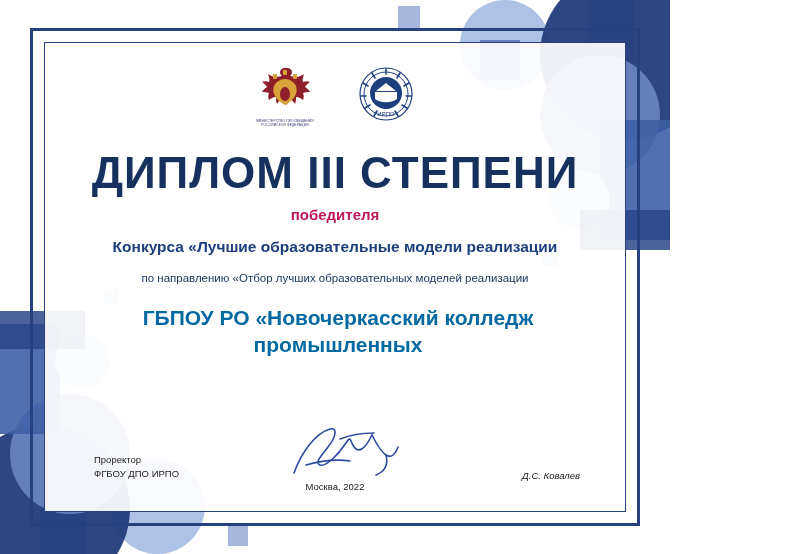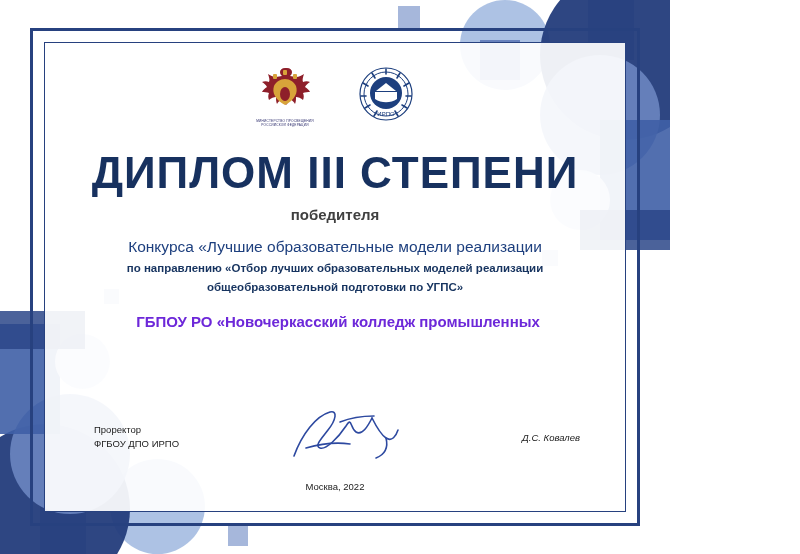--- a/index.html
+++ b/index.html
@@ -93,55 +93,56 @@
     font-weight: bold;
     color: #17315f;
     letter-spacing: 1px;
     line-height: 1.05;
   }
 
   .subtitle {
     margin-top: 10px;
     font-size: 15px;
     font-weight: bold;
-    color: #404040;
+    color: #be185d;
   }
 
   .contest {
     margin-top: 12px;
     font-size: 15.5px;
-    font-weight: normal;
+    font-weight: bold;
     color: #1d3f7e;
     line-height: 1.55;
     max-width: 600px;
   }
 
   .direction {
+    margin-top: 10px;
     font-size: 11.5px;
-    font-weight: bold;
+    font-weight: normal;
     color: #16335f;
     line-height: 1.6;
     max-width: 560px;
   }
 
   .recipient {
     margin-top: 16px;
-    font-size: 15px;
-    font-weight: bold;
-    color: #6d28d9;
+    font-size: 21px;
+    font-weight: bold;
+    color: #0369a1;
     line-height: 1.3;
     max-width: 660px;
     margin-left: 6px;
   }
 
   .signature-row {
     margin-top: auto;
     width: 100%;
     display: flex;
-    align-items: center;
+    align-items: flex-end;
     justify-content: space-between;
     padding: 0 34px 0 38px;
     box-sizing: border-box;
   }
   .sig-left {
     font-size: 9.5px;
     color: #1b1b1b;
     text-align: left;
     line-height: 1.45;
     white-space: pre-line;
@@ -150,21 +151,21 @@
   .sig-mid { position: relative; width: 150px; height: 60px; }
   .sig-right {
     font-size: 9.5px;
     color: #1b1b1b;
     text-align: right;
     padding-top: 6px;
     font-style: italic;
   }
 
   .place-date {
-    margin-top: 17px;
+    margin-top: 0;
     margin-bottom: 10px;
     font-size: 9.5px;
     color: #1b1b1b;
   }
 </style>
 </head>
 <body>
 
 <div class="page">
 
@@ -247,21 +248,20 @@
     <div class="title">ДИПЛОМ  III  СТЕПЕНИ</div>
 
     <div class="subtitle">победителя</div>
 
     <div class="contest">
       <div>Конкурса «Лучшие  образовательные  модели  реализации</div>
     </div>
 
     <div class="direction">
       <div>по направлению «Отбор лучших образовательных моделей реализации</div>
-      <div>общеобразовательной подготовки по УГПС»</div>
     </div>
 
     <div class="recipient">
       <div>ГБПОУ РО «Новочеркасский колледж промышленных</div>
     </div>
 
     <div class="signature-row">
       <div class="sig-left">Проректор
 ФГБОУ ДПО ИРПО</div>
 

